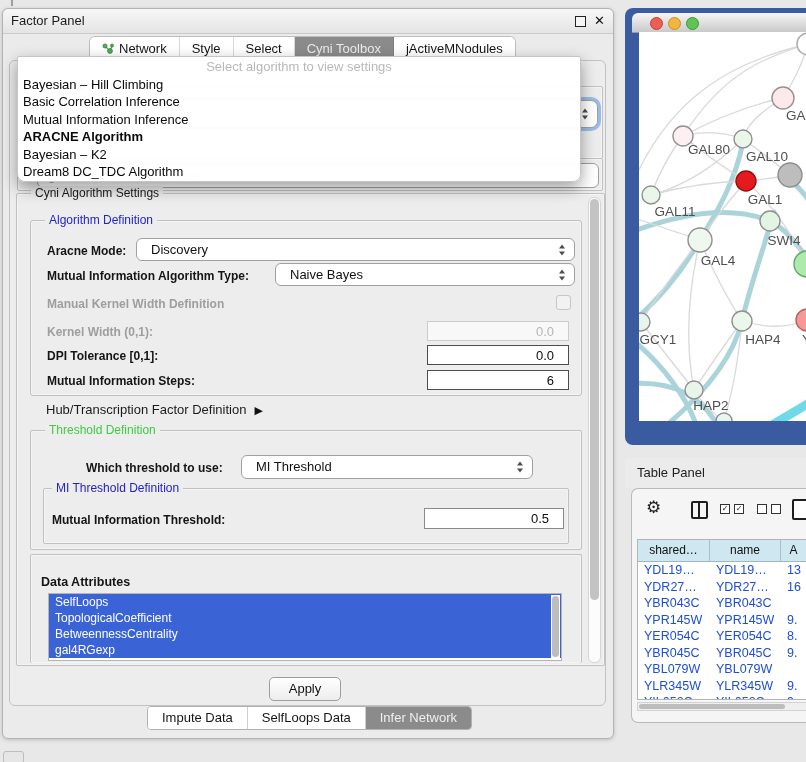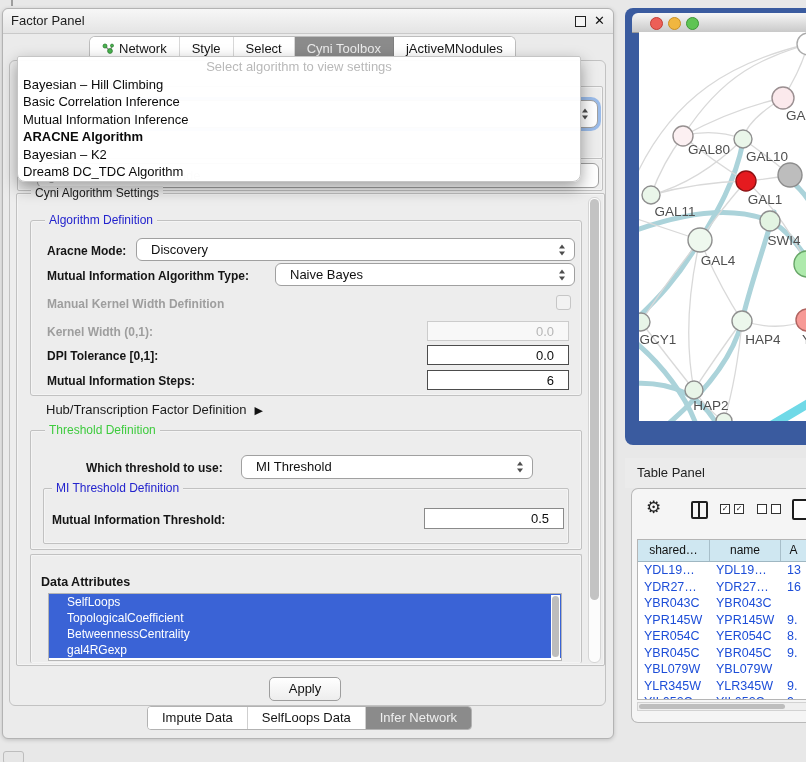--- a/index.html
+++ b/index.html
@@ -59,21 +59,21 @@
   .lbl.dis{color:#9e9e9e;}
 
   .checkbox{position:absolute;width:13px;height:13px;border:1px solid #c6c6c6;border-radius:3px;background:#f2f2f2;}
 
   
   .vscroll{position:absolute;background:#fcfcfc;border:1px solid #d5d5d5;border-radius:6px;}
   .vthumb{position:absolute;left:1px;right:1px;background:#c3c3c3;border-radius:5px;}
 
   
   .attr-list{position:absolute;background:#fff;border:1px solid #b5b5b5;overflow:hidden;}
-  .attr-item{height:16px;line-height:16px;font-size:12px;color:#fff;background:#3a63d6;padding-left:18px;}
+  .attr-item{height:16px;line-height:16px;font-size:12px;color:#fff;background:#3a63d6;padding-left:6px;}
   .attr-scroll{position:absolute;top:1px;bottom:1px;right:1px;width:9px;background:#fdfdfd;}
   .attr-thumb{position:absolute;top:1px;left:1px;width:7px;height:95%;background:#bdbdbd;border-radius:4px;}
 
   
   #algo-popup{left:14px;top:47px;width:562px;height:124px;
     background:rgba(255,255,255,0.97);border:1px solid #c5c5c5;border-radius:2px 2px 8px 8px;
     box-shadow:0 6px 16px rgba(0,0,0,.38);z-index:30;}
   .popup-placeholder{height:19px;line-height:19px;text-align:center;color:#b9b9b9;font-size:13px;}
   .popup-item{height:17.4px;line-height:17.4px;padding-left:5px;font-size:13px;color:#0a0a0a;white-space:nowrap;}
   .popup-item.bold{font-weight:bold;}

